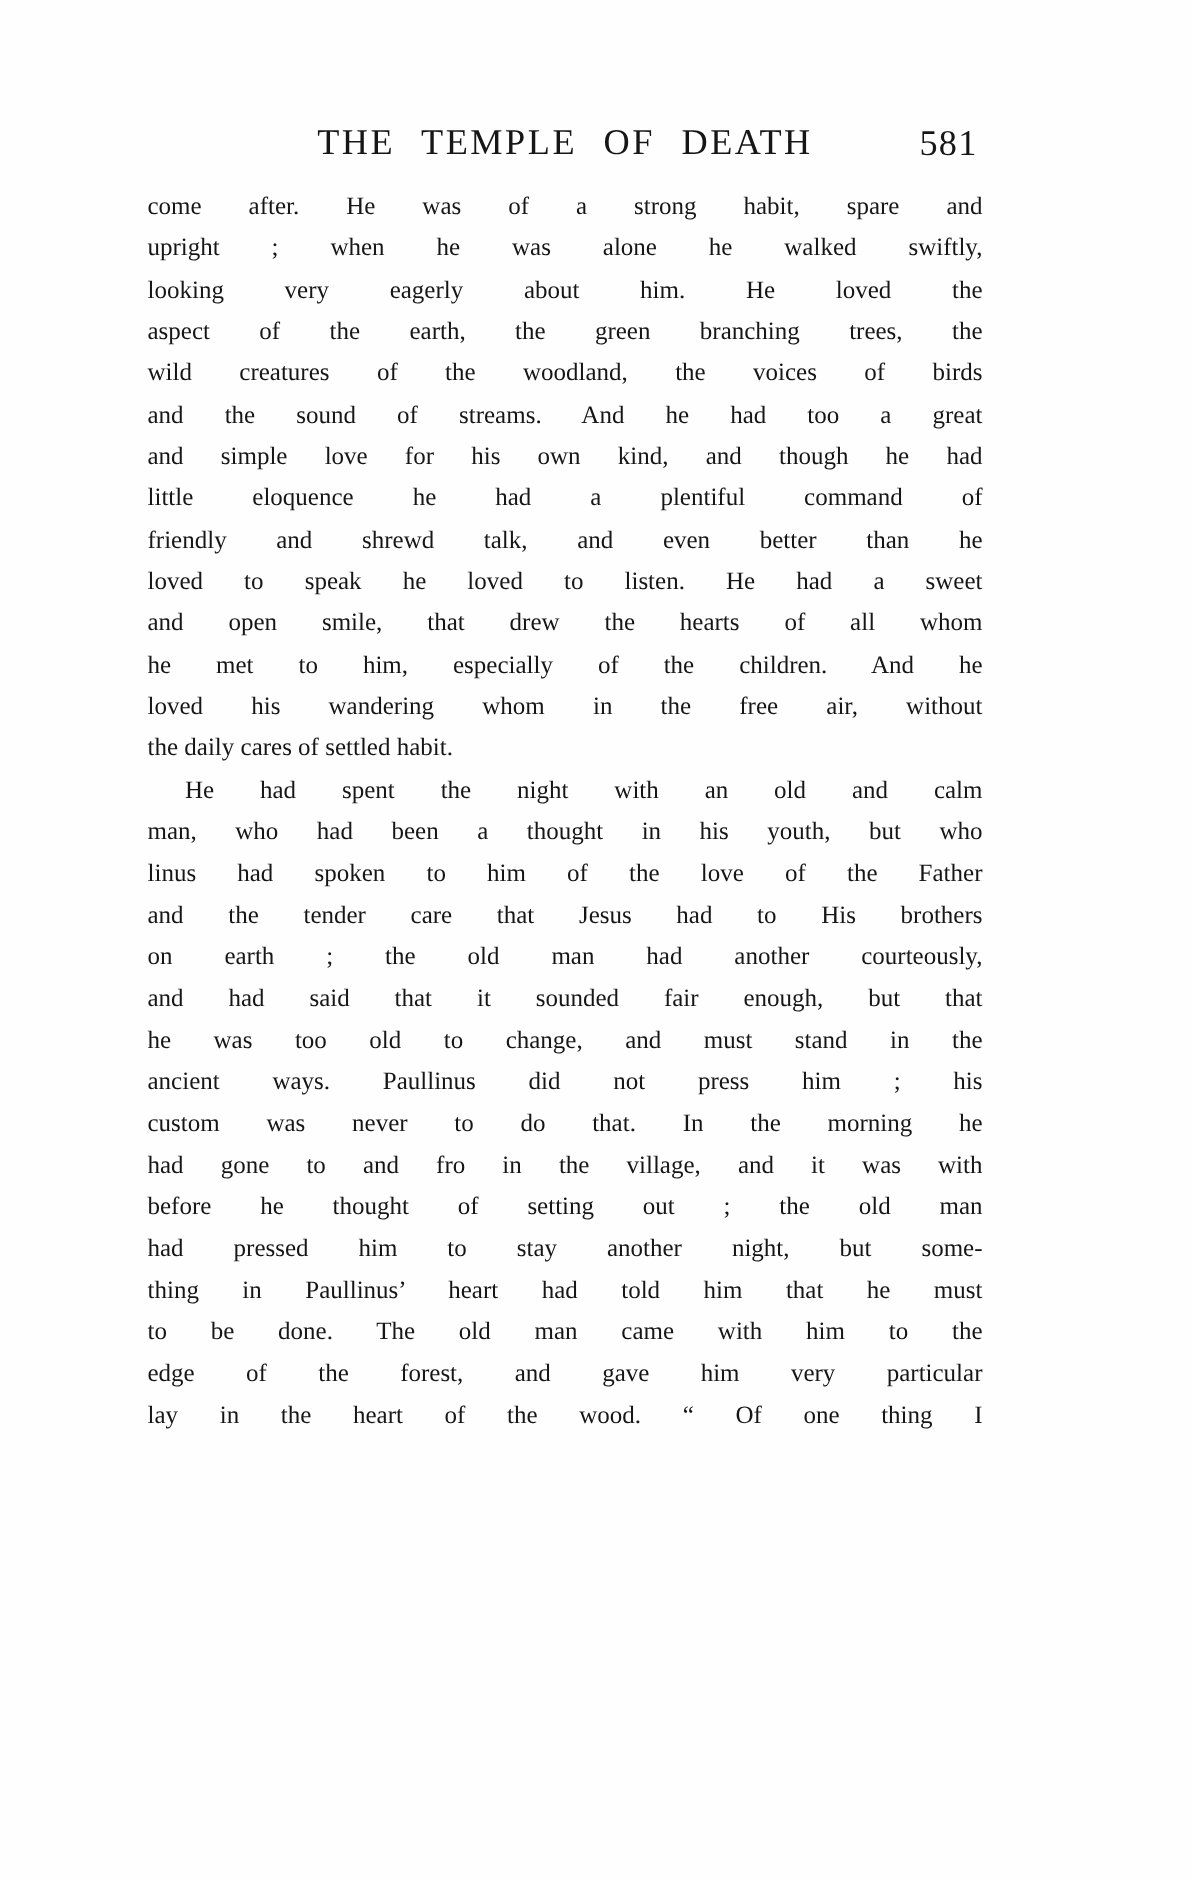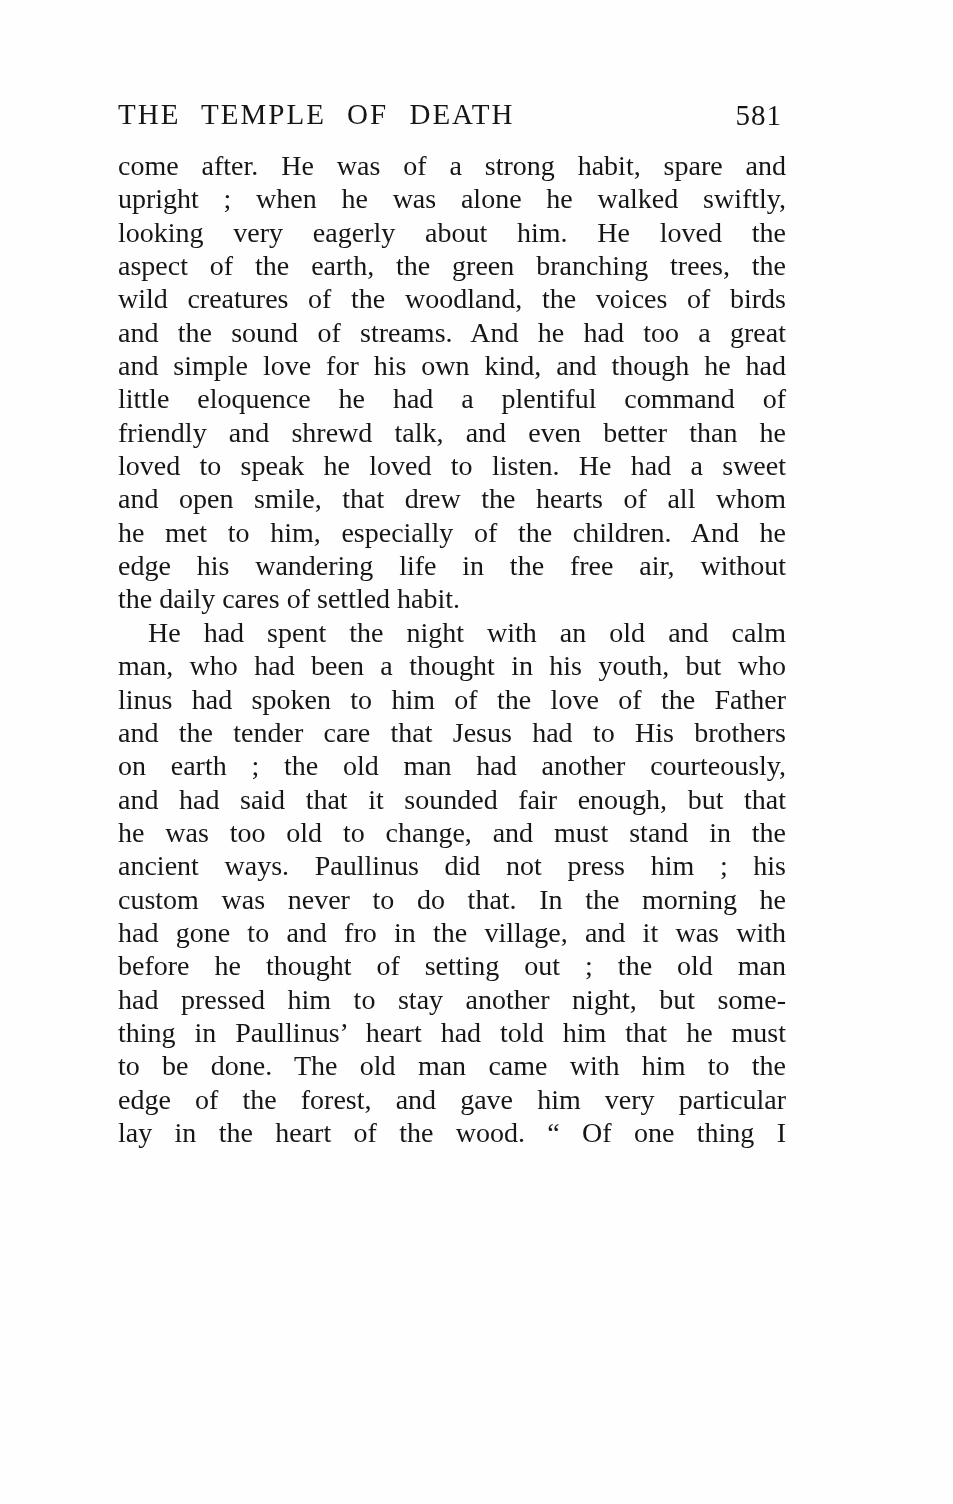--- a/index.html
+++ b/index.html
@@ -21,39 +21,39 @@
     top: 99px;
     left: 118px;
     width: 668px;
     height: 30px;
     line-height: 30px;
   }
   .running-title {
     position: absolute;
     left: 0;
     right: 0;
-    text-align: left;
+    text-align: center;
     font-size: 29px;
     letter-spacing: 2px;
     word-spacing: 12px;
     white-space: nowrap;
   }
   .page-number {
     position: absolute;
     right: 4px;
     top: 1px;
     font-size: 29px;
     letter-spacing: 1px;
   }
   .text-block {
     position: absolute;
     top: 149px;
     left: 118px;
     width: 668px;
-    font-size: 28px;
+    font-size: 20px;
     line-height: 33.35px;
   }
   .text-line {
     text-align: justify;
     text-align-last: justify;
     height: 33.35px;
     overflow: visible;
   }
   .text-line.no-justify {
     text-align-last: left;
@@ -76,21 +76,21 @@
       <div class="text-line">looking very eagerly about him. He loved the</div>
       <div class="text-line">aspect of the earth, the green branching trees, the</div>
       <div class="text-line">wild creatures of the woodland, the voices of birds</div>
       <div class="text-line">and the sound of streams. And he had too a great</div>
       <div class="text-line">and simple love for his own kind, and though he had</div>
       <div class="text-line">little eloquence he had a plentiful command of</div>
       <div class="text-line">friendly and shrewd talk, and even better than he</div>
       <div class="text-line">loved to speak he loved to listen. He had a sweet</div>
       <div class="text-line">and open smile, that drew the hearts of all whom</div>
       <div class="text-line">he met to him, especially of the children. And he</div>
-      <div class="text-line">edge his wandering life in the free air, without</div>
+      <div class="text-line">loved his wandering whom in the free air, without</div>
       <div class="text-line no-justify">the daily cares of settled habit.</div>
       <div class="text-line indent">He had spent the night with an old and calm</div>
       <div class="text-line">man, who had been a thought in his youth, but who</div>
       <div class="text-line">linus had spoken to him of the love of the Father</div>
       <div class="text-line">and the tender care that Jesus had to His brothers</div>
       <div class="text-line">on earth ; the old man had another courteously,</div>
       <div class="text-line">and had said that it sounded fair enough, but that</div>
       <div class="text-line">he was too old to change, and must stand in the</div>
       <div class="text-line">ancient ways. Paullinus did not press him ; his</div>
       <div class="text-line">custom was never to do that. In the morning he</div>

